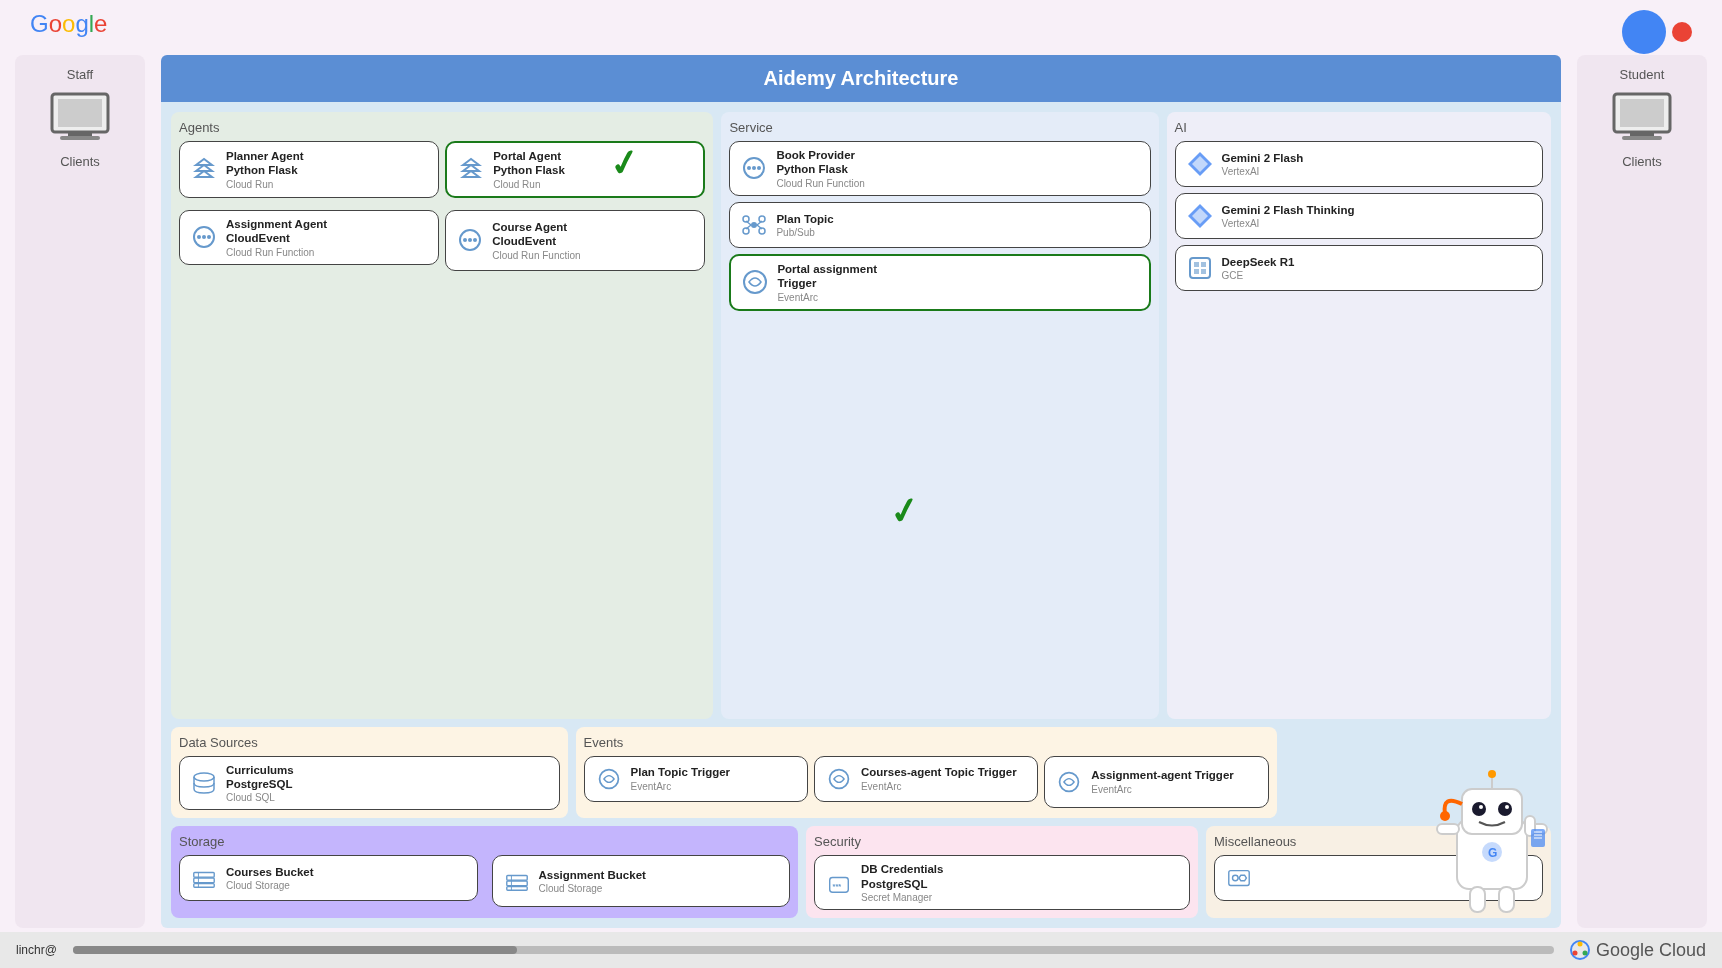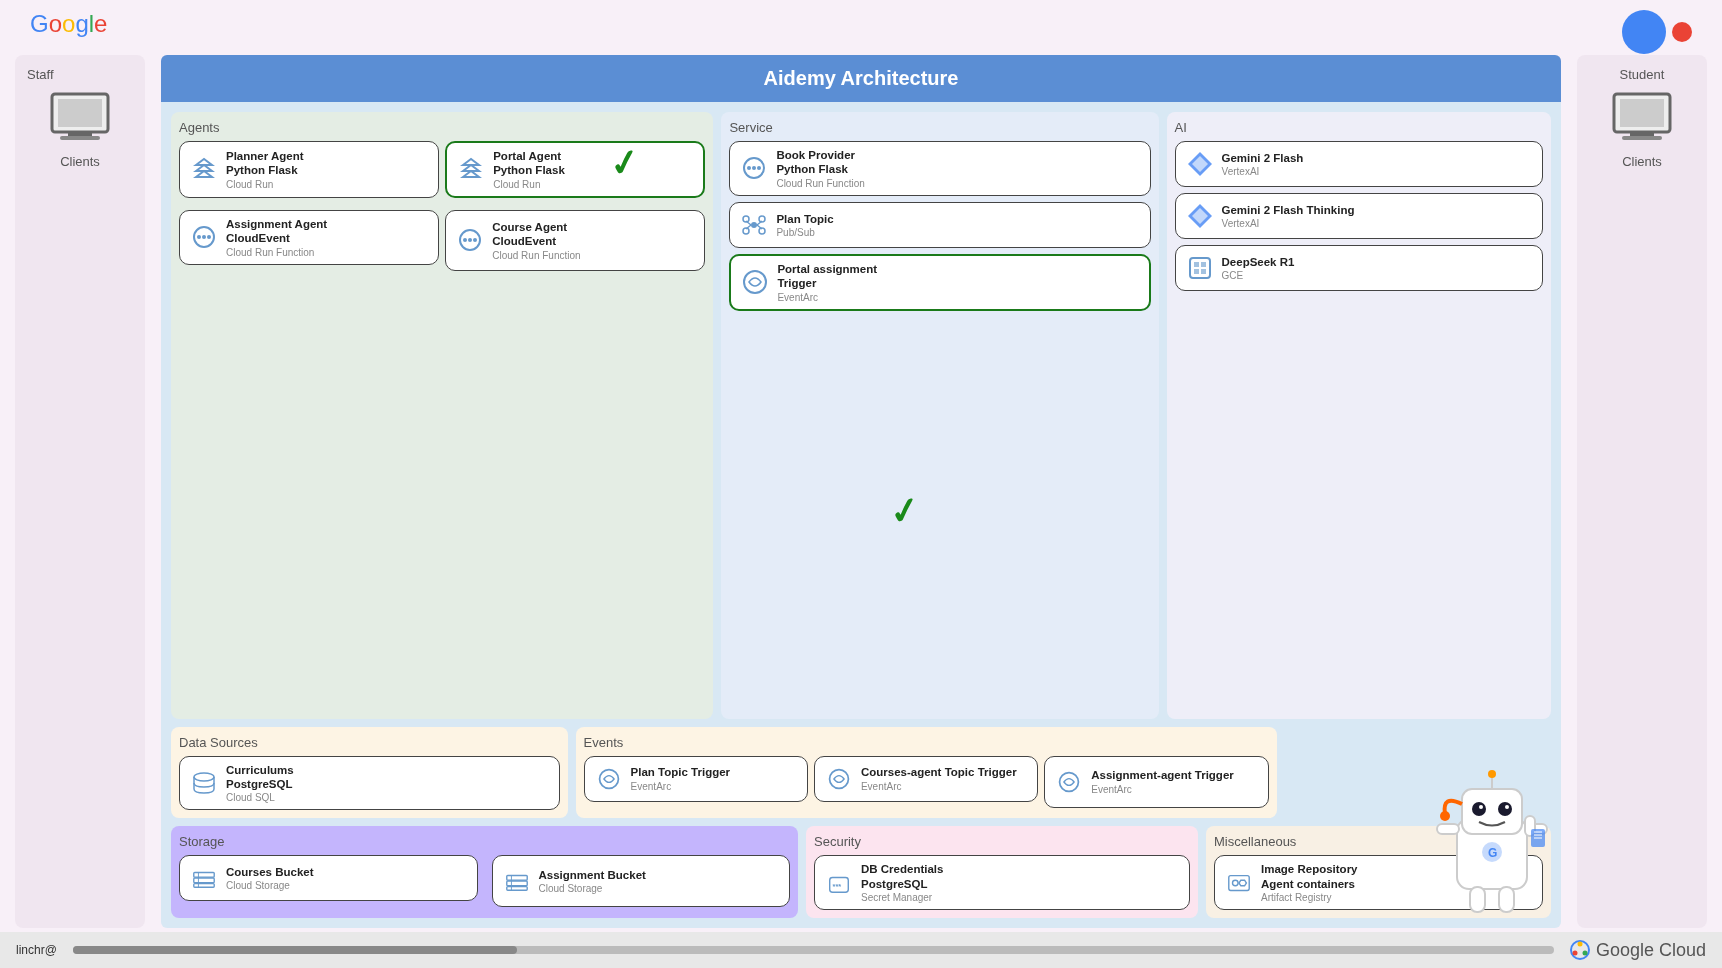--- a/index.html
+++ b/index.html
@@ -56,20 +56,21 @@
     .dot-yellow { width: 24px; height: 24px; border-radius: 50%; background: #FBBC05; margin-top: 4px; margin-right: 0; }
 
     
     .staff-panel {
       width: 130px;
       background: #f0e6f0;
       border-radius: 8px;
       padding: 12px;
       display: flex;
       flex-direction: column;
+      align-items: center;
       margin-right: 8px;
       flex-shrink: 0;
     }
 
     
     .student-panel {
       width: 130px;
       background: #f0e6f0;
       border-radius: 8px;
       padding: 12px;
@@ -636,24 +637,20 @@
 
         <div class="panel panel-misc">
           <div class="panel-label">Miscellaneous</div>
           <div class="card">
             <div class="card-icon">
               <svg width="26" height="26" viewBox="0 0 28 28">
                 <rect x="3" y="6" width="22" height="16" rx="2" fill="none" stroke="#6699cc" stroke-width="1.5"></rect>
                 <circle cx="10" cy="14" r="3" fill="none" stroke="#6699cc" stroke-width="1.5"></circle>
                 <path d="M16 11 L20 11 L22 14 L20 17 L16 17 L14 14 Z" fill="none" stroke="#6699cc" stroke-width="1.5"></path>
               </svg>
-            </div>
-            <div class="card-body">
-              <div class="card-title">Image Repository<br>Agent containers</div>
-              <div class="card-sub">Artifact Registry</div>
             </div>
           </div>
         </div>
 
       </div>
 
     </div>
   </div>
 
   <div class="student-panel">

